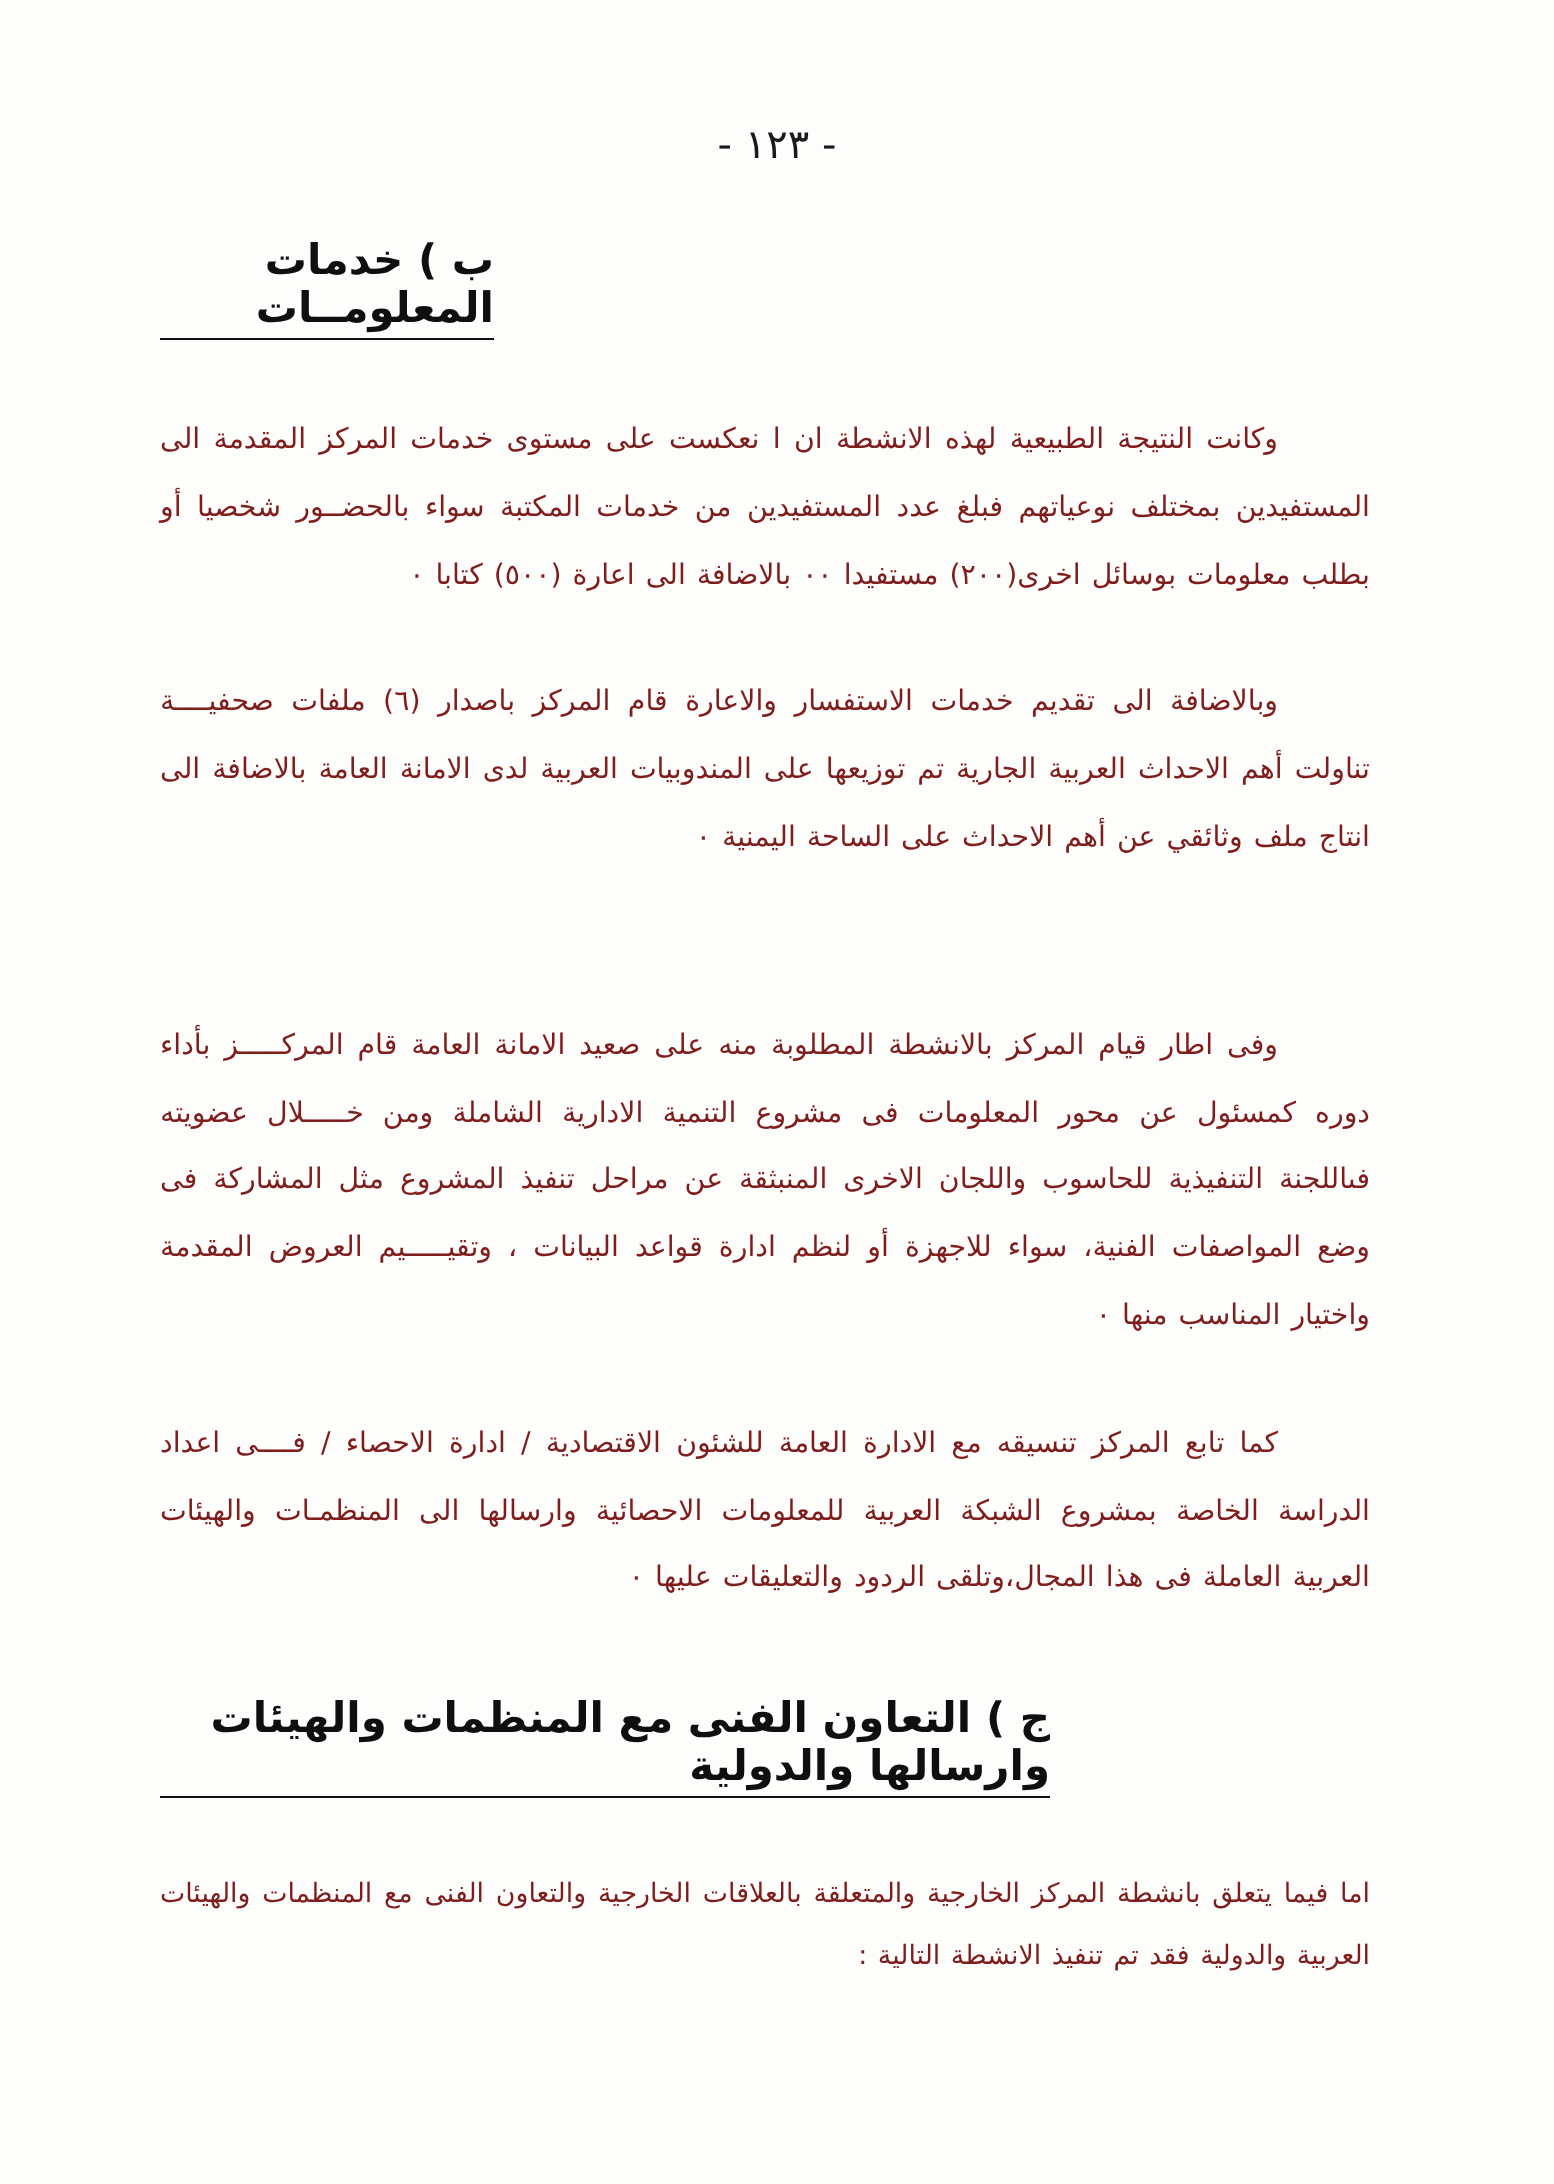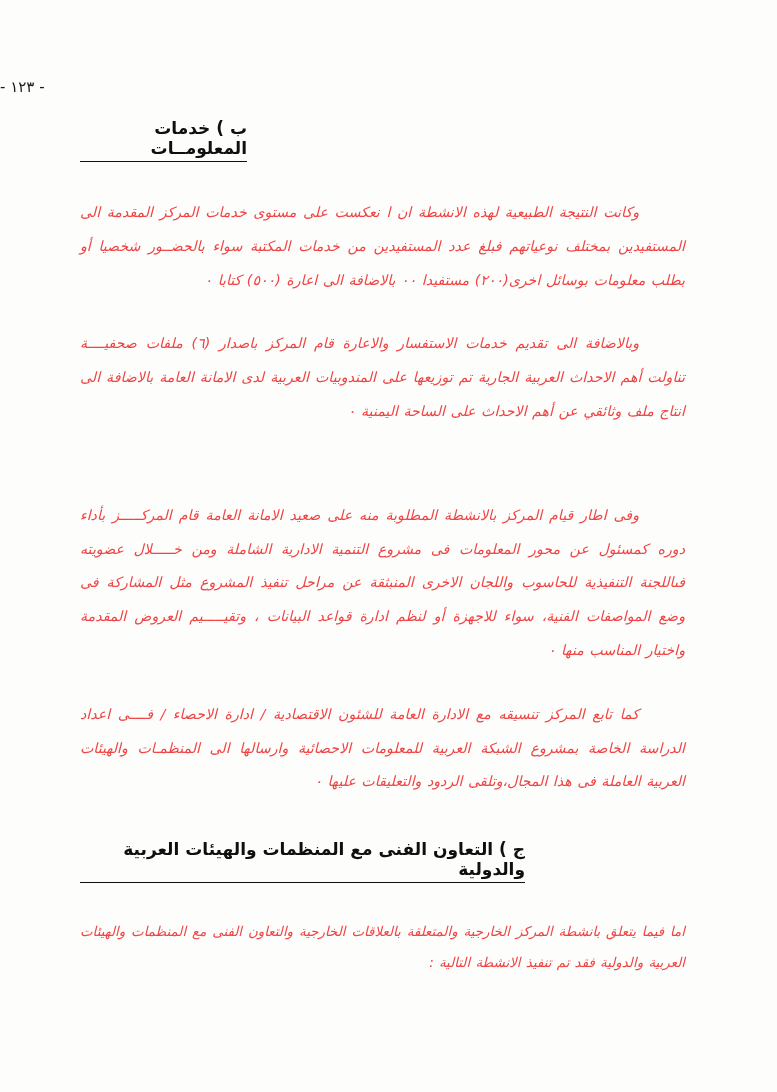--- a/index.html
+++ b/index.html
@@ -15,60 +15,59 @@
     color: #111111;
     overflow: hidden;
   }
   .page {
     position: absolute;
     inset: 0;
     background: #fdfdfb;
   }
   .page-number {
     position: absolute;
-    top: 78px;
+    top: 60px;
     left: 0;
     right: 0;
-    text-align: left;
-    font-size: 15px;
+    text-align: center;
+    font-size: 20px;
     letter-spacing: 1px;
     color: #1a1a1a;
   }
   .content {
     position: absolute;
     top: 118px;
     right: 92px;
     left: 80px;
     direction: rtl;
     text-align: right;
   }
   .heading {
     display: inline-block;
-    font-size: 17px;
+    font-size: 21px;
     font-weight: bold;
     color: #0f0f0f;
     letter-spacing: 0.5px;
     padding-bottom: 3px;
     border-bottom: 1.6px solid #111;
     margin-bottom: 4px;
   }
   .heading-wrap {
     text-align: right;
   }
   .heading-wrap.h1 { padding-right: 438px; }
   .heading-wrap.h2 { padding-right: 160px; }
   p.para {
     font-size: 14.2px;
     line-height: 2.38;
     margin: 0;
-    color: #ef4444;
+    color: #7f1d1d;
     text-align: justify;
     text-align-last: right;
     word-spacing: 1px;
-    font-style: italic;
   }
   .block { margin-top: 30px; }
   .block.tight { }
   .block.gap-large { margin-top: 70px; }
   .indent { display: inline-block; width: 46px; }
   .sec2 { margin-top: 40px; }
   .para.small {
     font-size: 13.4px;
     line-height: 2.3;
   }
@@ -96,21 +95,21 @@
 
     <div class="block gap-large">
       <p class="para"><span class="indent"></span><span>وفى اطار قيام المركز بالانشطة المطلوبة منه على صعيد الامانة العامة قام المركـــــز بأداء دوره كمسئول عن محور المعلومات فى مشروع التنمية الادارية الشاملة ومن خـــــلال عضويته فىاللجنة التنفيذية للحاسوب واللجان الاخرى المنبثقة عن مراحل تنفيذ المشروع مثل المشاركة فى وضع المواصفات الفنية، سواء للاجهزة أو لنظم ادارة قواعد البيانات ، وتقيـــــيم العروض المقدمة واختيار المناسب منها ٠</span></p>
     </div>
 
     <div class="block">
       <p class="para"><span class="indent"></span><span>كما تابع المركز تنسيقه مع الادارة العامة للشئون الاقتصادية / ادارة الاحصاء / فــــى اعداد الدراسة الخاصة بمشروع الشبكة العربية للمعلومات الاحصائية وارسالها الى المنظمـات والهيئات العربية العاملة فى هذا المجال،وتلقى الردود والتعليقات عليها ٠</span></p>
     </div>
 
     <div class="heading-wrap h2 sec2">
-      <span class="heading">ج ) التعاون الفنى مع المنظمات والهيئات العربية والدولية</span>
+      <span class="heading">ج ) التعاون الفنى مع المنظمات والهيئات وارسالها والدولية</span>
     </div>
 
     <div class="block tight">
       <p class="para small"><span>اما فيما يتعلق بانشطة المركز الخارجية والمتعلقة بالعلاقات الخارجية والتعاون الفنى مع المنظمات والهيئات العربية والدولية فقد  تم تنفيذ الانشطة التالية :</span></p>
     </div>
 
   </div>
 </div>
 
 </body></html>

